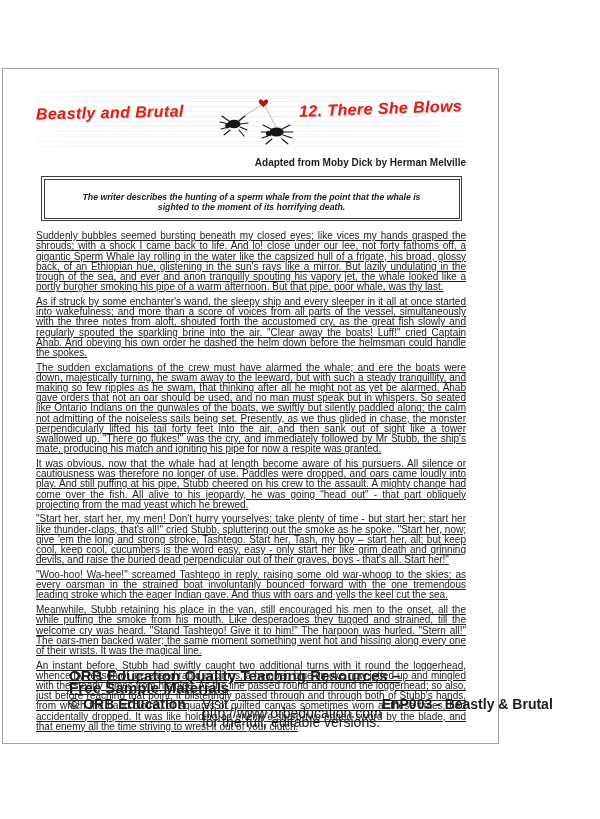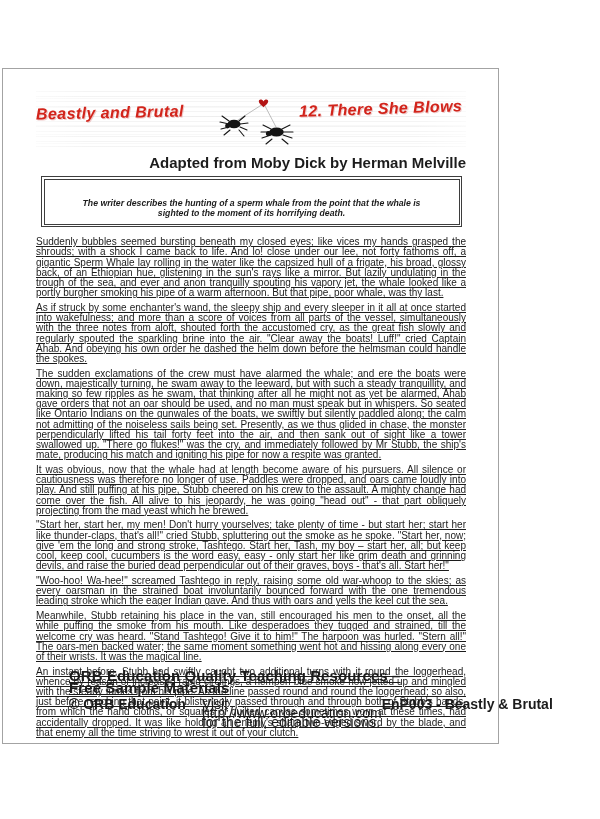--- a/index.html
+++ b/index.html
@@ -30,29 +30,29 @@
     color:#d2241b;letter-spacing:.4px;white-space:nowrap;
     text-shadow:1px 1px 0 rgba(228,160,160,.55);
   }
   .series-title{left:0;top:14px;transform:rotate(-1.2deg);}
   .lesson-title{right:4px;top:10px;transform:rotate(-2deg);}
   .spiders{position:absolute;left:178px;top:4px;}
 
   
   .attribution{
     margin-top:11px;text-align:right;
-    font-weight:bold;font-size:15px;line-height:10px;
+    font-weight:bold;font-size:10px;line-height:10px;
   }
 
   
   .summary-outer{
     margin:8px 4px 0 5px;border:1.5px solid #3d3d3d;padding:1.5px;
   }
   .summary-inner{
-    border:1px solid #3d3d3d;padding:18px 24px 5px;
+    border:1px solid #3d3d3d;padding:12px 24px 5px;
     text-align:center;font:italic bold 8.7px/10.6px "Liberation Sans",sans-serif;
   }
 
   
   .body-text{margin-top:10px;}
   .body-text p{
     margin:0 0 4.5px 0;
     font-size:10px;line-height:10.2px;
     text-align:justify;
     text-decoration:underline;

